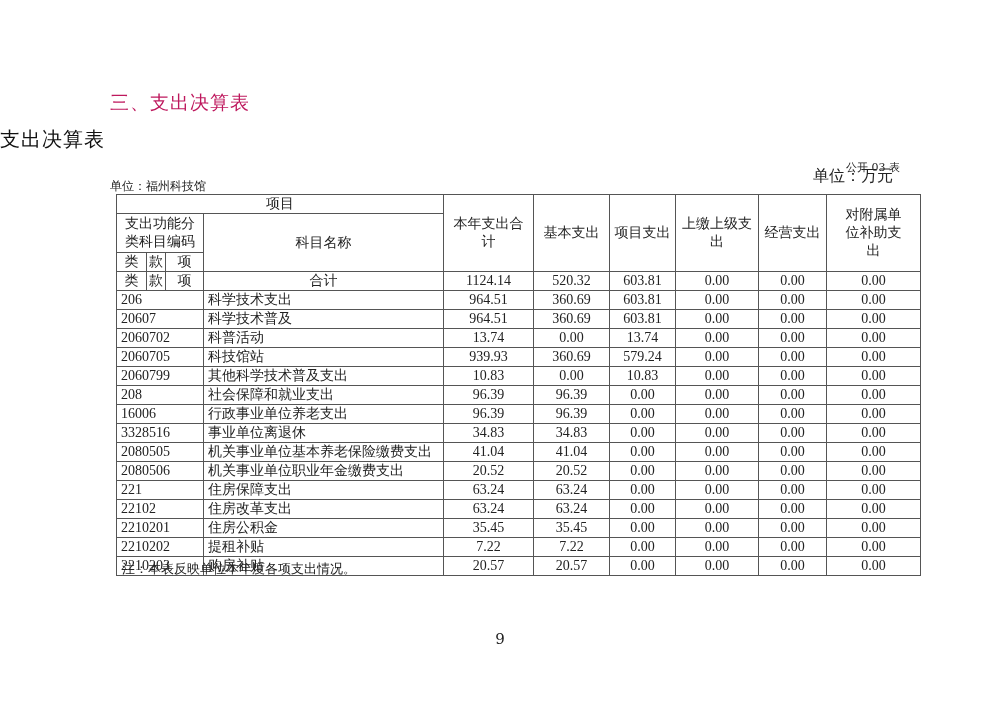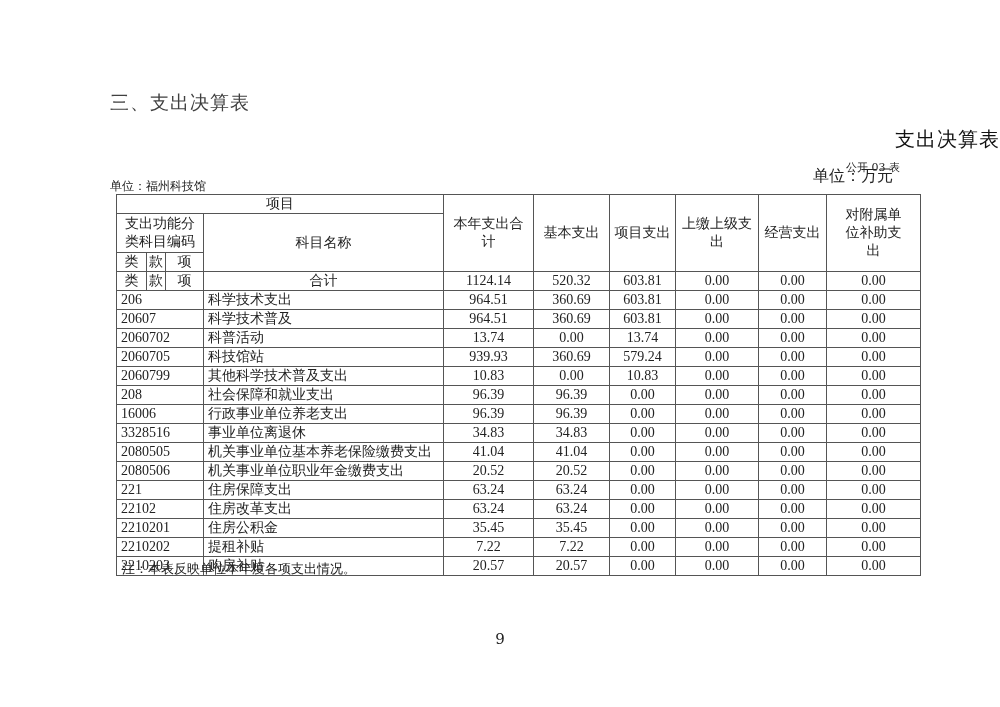--- a/index.html
+++ b/index.html
@@ -1,20 +1,20 @@
 <!DOCTYPE html>
 <html><head>
 <meta charset="utf-8">
 <style>
   html, body { margin: 0; padding: 0; background: #ffffff; }
   body { width: 1000px; height: 707px; position: relative; overflow: hidden;
          font-family: "DejaVu Serif", "Liberation Serif", serif; color: #222; }
   .section-heading { position: absolute; left: 110px; top: 90px; font-size: 19px;
-         font-family: "DejaVu Sans", "Liberation Sans", sans-serif; letter-spacing: 1px; color: #404040; }
-  .doc-title { position: absolute; left: 0; width: 1000px; top: 126px; text-align: right;
+         font-family: "DejaVu Sans", "Liberation Sans", sans-serif; letter-spacing: 1px; color: #be185d; }
+  .doc-title { position: absolute; left: 0; width: 1000px; top: 126px; text-align: left;
          font-size: 20px; font-family: Liberation Serif, serif; letter-spacing: 1px; color: #111; }
   .form-code { position: absolute; right: 100px; top: 160px; font-size: 11px; margin-left: 24px; }
   .unit-left { position: absolute; left: 110px; top: 178px; font-size: 12px; }
   .unit-right { position: absolute; right: 107px; top: 166px; font-size: 16px; }
   table.report { position: absolute; left: 116px; top: 194px; width: 804px;
          border-collapse: collapse; table-layout: fixed; font-size: 14px; font-family: Liberation Serif, serif; }
   table.report td, table.report th { border: 1px solid #555; padding: 0 4px; height: 18px;
          font-weight: normal; white-space: nowrap; overflow: hidden; }
   table.report th { text-align: center; line-height: 18px; }
   table.report td.num { text-align: center; }

